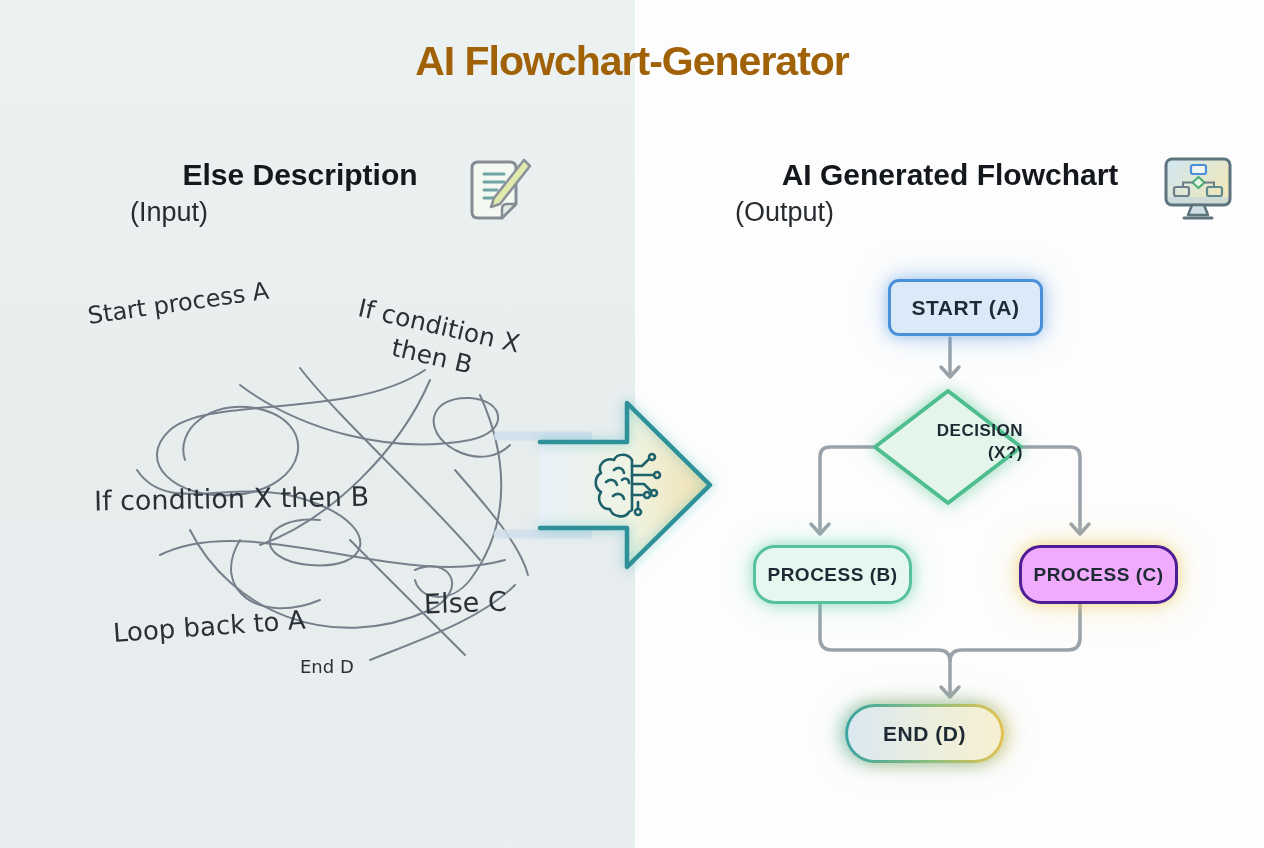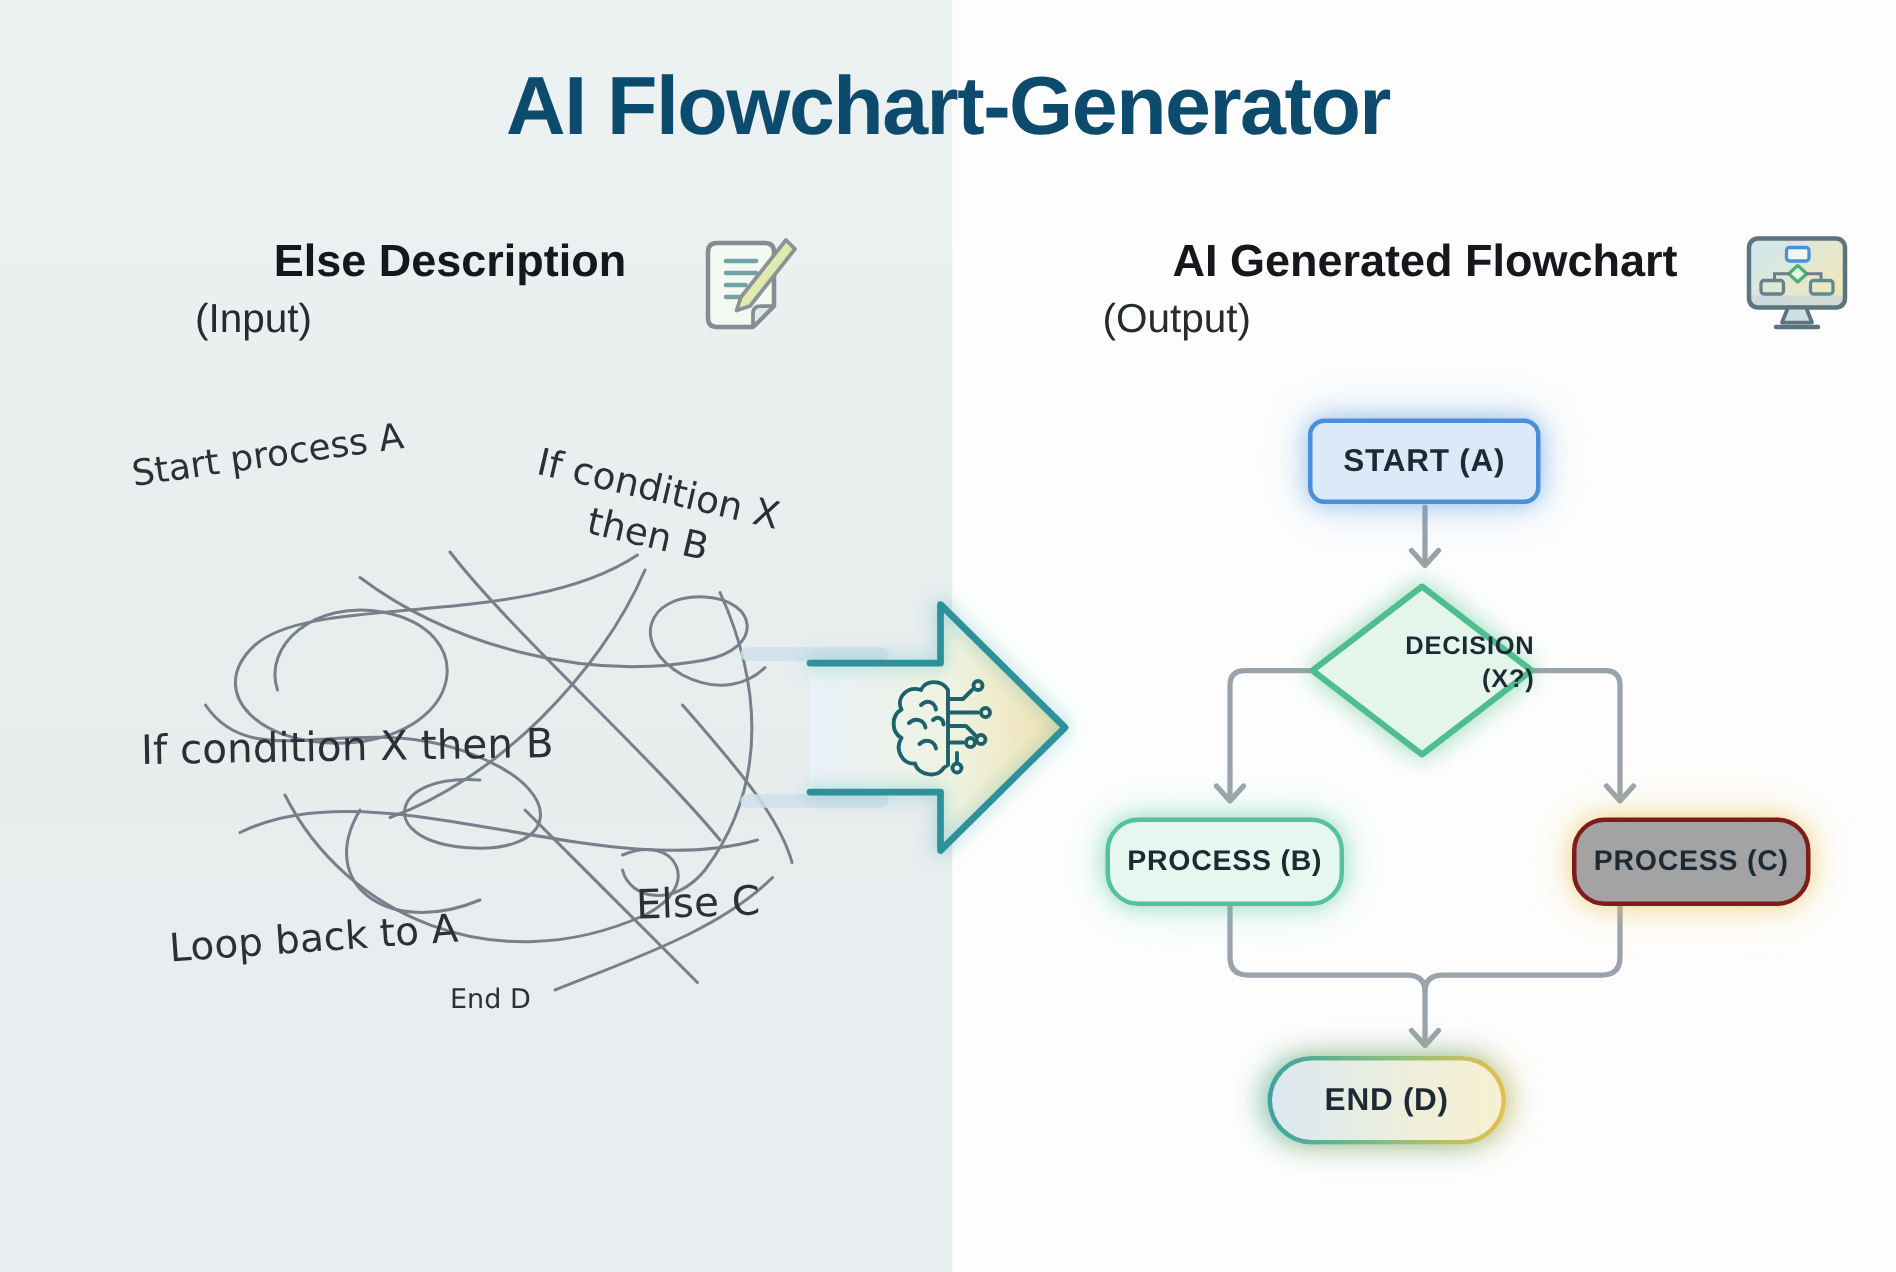--- a/index.html
+++ b/index.html
@@ -6,45 +6,45 @@
   body{
     width:1264px;height:848px;position:relative;overflow:hidden;
     font-family:"Liberation Sans",sans-serif;background:#fdfdfd;
   }
   
   .left-panel{position:absolute;left:0;top:0;width:635px;height:848px;
     background:linear-gradient(180deg,#ecf1f2 0%,#e7eced 60%,#e9eef0 100%);}
   .right-panel{position:absolute;left:635px;top:0;width:629px;height:848px;background:#fdfdfd;}
   
   .main-title{position:absolute;left:0;top:38px;width:1264px;text-align:center;
-    font-size:55px;font-weight:800;color:#0c4a6e;letter-spacing:-1px;}
+    font-size:41px;font-weight:800;color:#a16207;letter-spacing:-1px;}
   
   .sec-head{position:absolute;font-weight:800;font-size:30px;color:#14181c;text-align:center;}
   .sec-sub{position:absolute;font-size:27px;color:#262b30;text-align:left;font-weight:400;}
   .head-left{left:130px;top:158px;width:340px;}
   .sub-left{left:130px;top:197px;width:340px;}
   .head-right{left:735px;top:158px;width:430px;}
   .sub-right{left:735px;top:197px;width:430px;}
   .icon-box{position:absolute;}
   
   .hand{position:absolute;color:#2b3036;font-family:"DejaVu Sans",sans-serif;
     white-space:nowrap;}
   .hand.center{text-align:center;}
   
   .vector-layer{position:absolute;left:0;top:0;width:1264px;height:848px;}
   
   .node{position:absolute;display:flex;align-items:center;justify-content:center;
-    font-weight:700;color:#1d2a33;letter-spacing:.5px;box-sizing:border-box;}
+    font-weight:700;color:#1d2a33;letter-spacing:.5px;box-sizing:border-box;margin-left:16px;}
   .node-start{left:872px;top:279px;width:155px;height:57px;border:3px solid #4a90d8;
     border-radius:11px;background:#dbe9f9;font-size:21px;
     box-shadow:0 0 14px rgba(96,160,226,.55),0 0 34px rgba(96,160,226,.30);}
   .node-process{width:159px;height:59px;border-radius:22px;font-size:19px;}
   .node-b{left:737px;top:545px;border:3px solid #56c29b;background:#e6f7ef;
     box-shadow:0 0 14px rgba(86,194,155,.55),0 0 34px rgba(120,230,200,.30);}
-  .node-c{left:1048px;top:545px;border:3px solid #7f1d1d;background:#a3a3a3;
+  .node-c{left:1003px;top:545px;border:3px solid #4c1d95;background:#f0abfc;
     box-shadow:0 0 14px rgba(230,193,75,.55),0 0 34px rgba(240,210,110,.35);}
   .node-end-outer{position:absolute;left:845px;top:704px;width:159px;height:59px;
     border-radius:30px;padding:3px;box-sizing:border-box;
     background:linear-gradient(90deg,#3aa49f,#8fbf7e 55%,#e3c04c);
     box-shadow:-5px 0 16px rgba(58,164,159,.45),5px 0 16px rgba(227,192,76,.5),0 0 30px rgba(180,210,180,.35);}
   .node-end-inner{width:100%;height:100%;border-radius:27px;display:flex;align-items:center;
     justify-content:center;font-weight:700;font-size:21px;color:#1d2a33;letter-spacing:.5px;
     background:linear-gradient(90deg,#dbe8f2,#eceedd 55%,#f7f0d2);}
   .diamond-label{position:absolute;left:873px;top:420px;width:150px;text-align:right;
     font-weight:700;color:#1d2a33;font-size:17px;line-height:1.3;letter-spacing:.5px;}

